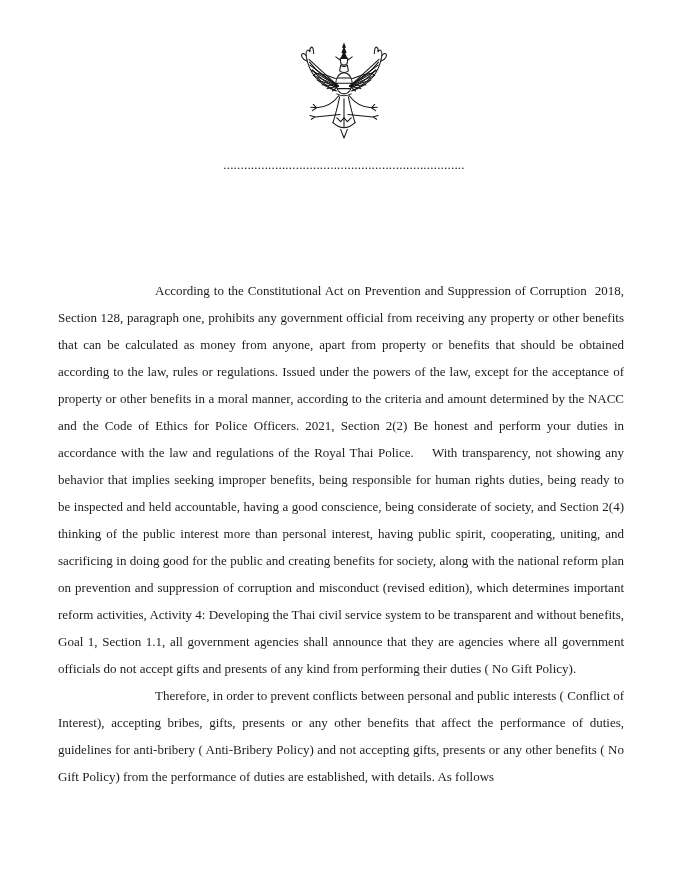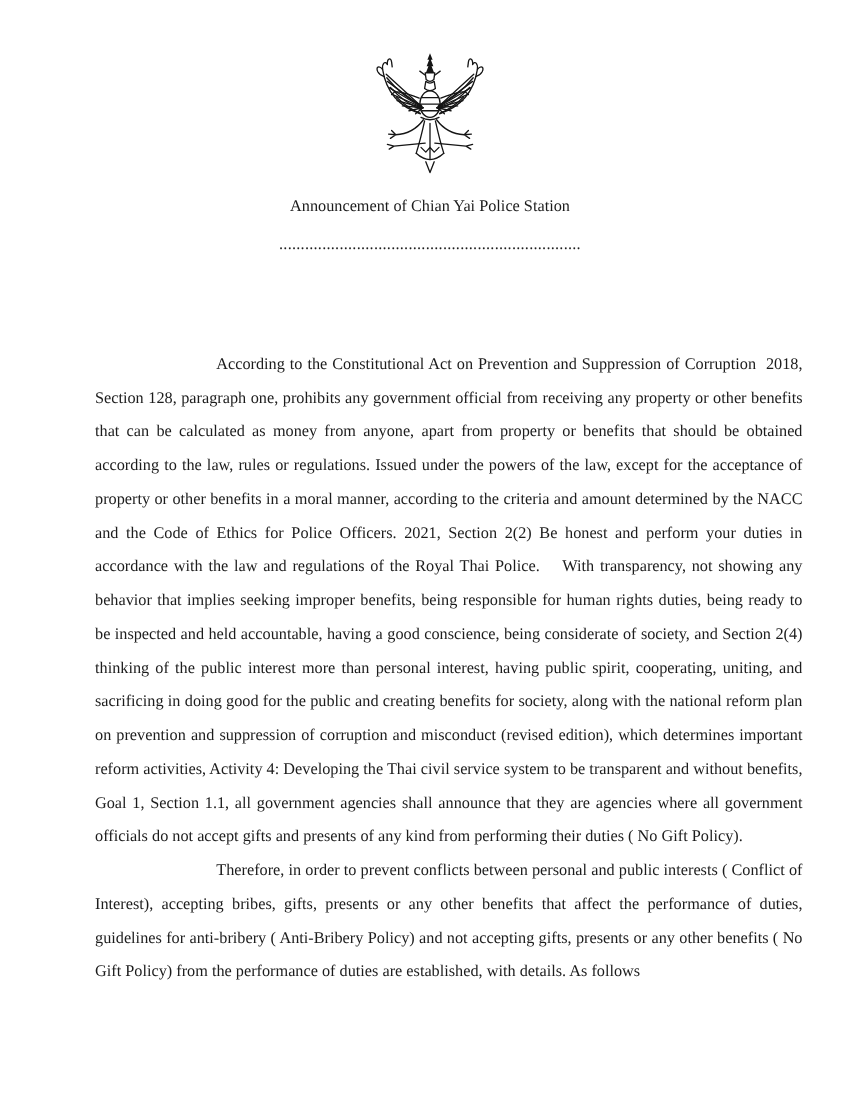--- a/index.html
+++ b/index.html
@@ -29,21 +29,21 @@
     line-height: 30px;
     text-align: center;
   }
   .header-line { white-space: pre; }
   .dots {
     white-space: pre;
     letter-spacing: 0.2px;
   }
   .body-block {
     position: absolute;
-    top: 277px; left: 76px; width: 566px;
+    top: 277px; left: 58px; width: 566px;
     font-size: 13px;
     line-height: 27px;
     text-align: justify;
   }
   .body-block p {
     margin: 0;
     text-indent: 97px;
     white-space: pre-wrap;
   }
 </style>
@@ -86,21 +86,20 @@
         <path d="M42.5 55 Q50 59 57.5 55"></path>
         <path d="M45.5 58 Q42 74 38.5 85 M50 60 L50 90 M54.5 58 Q58 74 61.5 85"></path>
         <path d="M38.5 85 Q50 95.5 61.5 85"></path>
         <path d="M42.5 80 L46.5 84 L50 80 L53.5 84 L57.5 80"></path>
         <path d="M46.5 92 L50 101 L53.5 92"></path>
       </g>
     </svg>
   </div>
 
   <div class="header-block">
-    <div class="header-line">Announcement of Chian Yai Police Station</div>
     <div class="dots">......................................................................</div>
   </div>
 
   <div class="body-block">
     <p>According to the Constitutional Act on Prevention and Suppression of Corruption  2018, Section 128, paragraph one, prohibits any government official from receiving any property or other benefits that can be calculated as money from anyone, apart from property or benefits that should be obtained according to the law, rules or regulations. Issued under the powers of the law, except for the acceptance of property or other benefits in a moral manner, according to the criteria and amount determined by the NACC and the Code of Ethics for Police Officers. 2021, Section 2(2) Be honest and perform your duties in accordance with the law and regulations of the Royal Thai Police.    With transparency, not showing any behavior that implies seeking improper benefits, being responsible for human rights duties, being ready to be inspected and held accountable, having a good conscience, being considerate of society, and Section 2(4) thinking of the public interest more than personal interest, having public spirit, cooperating, uniting, and sacrificing in doing good for the public and creating benefits for society, along with the national reform plan on prevention and suppression of corruption and misconduct (revised edition), which determines important reform activities, Activity 4: Developing the Thai civil service system to be transparent and without benefits, Goal 1, Section 1.1, all government agencies shall announce that they are agencies where all government officials do not accept gifts and presents of any kind from performing their duties ( No Gift Policy).</p>
     <p>Therefore, in order to prevent conflicts between personal and public interests ( Conflict of Interest), accepting bribes, gifts, presents or any other benefits that affect the performance of duties, guidelines for anti-bribery ( Anti-Bribery Policy) and not accepting gifts, presents or any other benefits ( No Gift Policy) from the performance of duties are established, with details. As follows</p>
   </div>
 
 </div>
 

